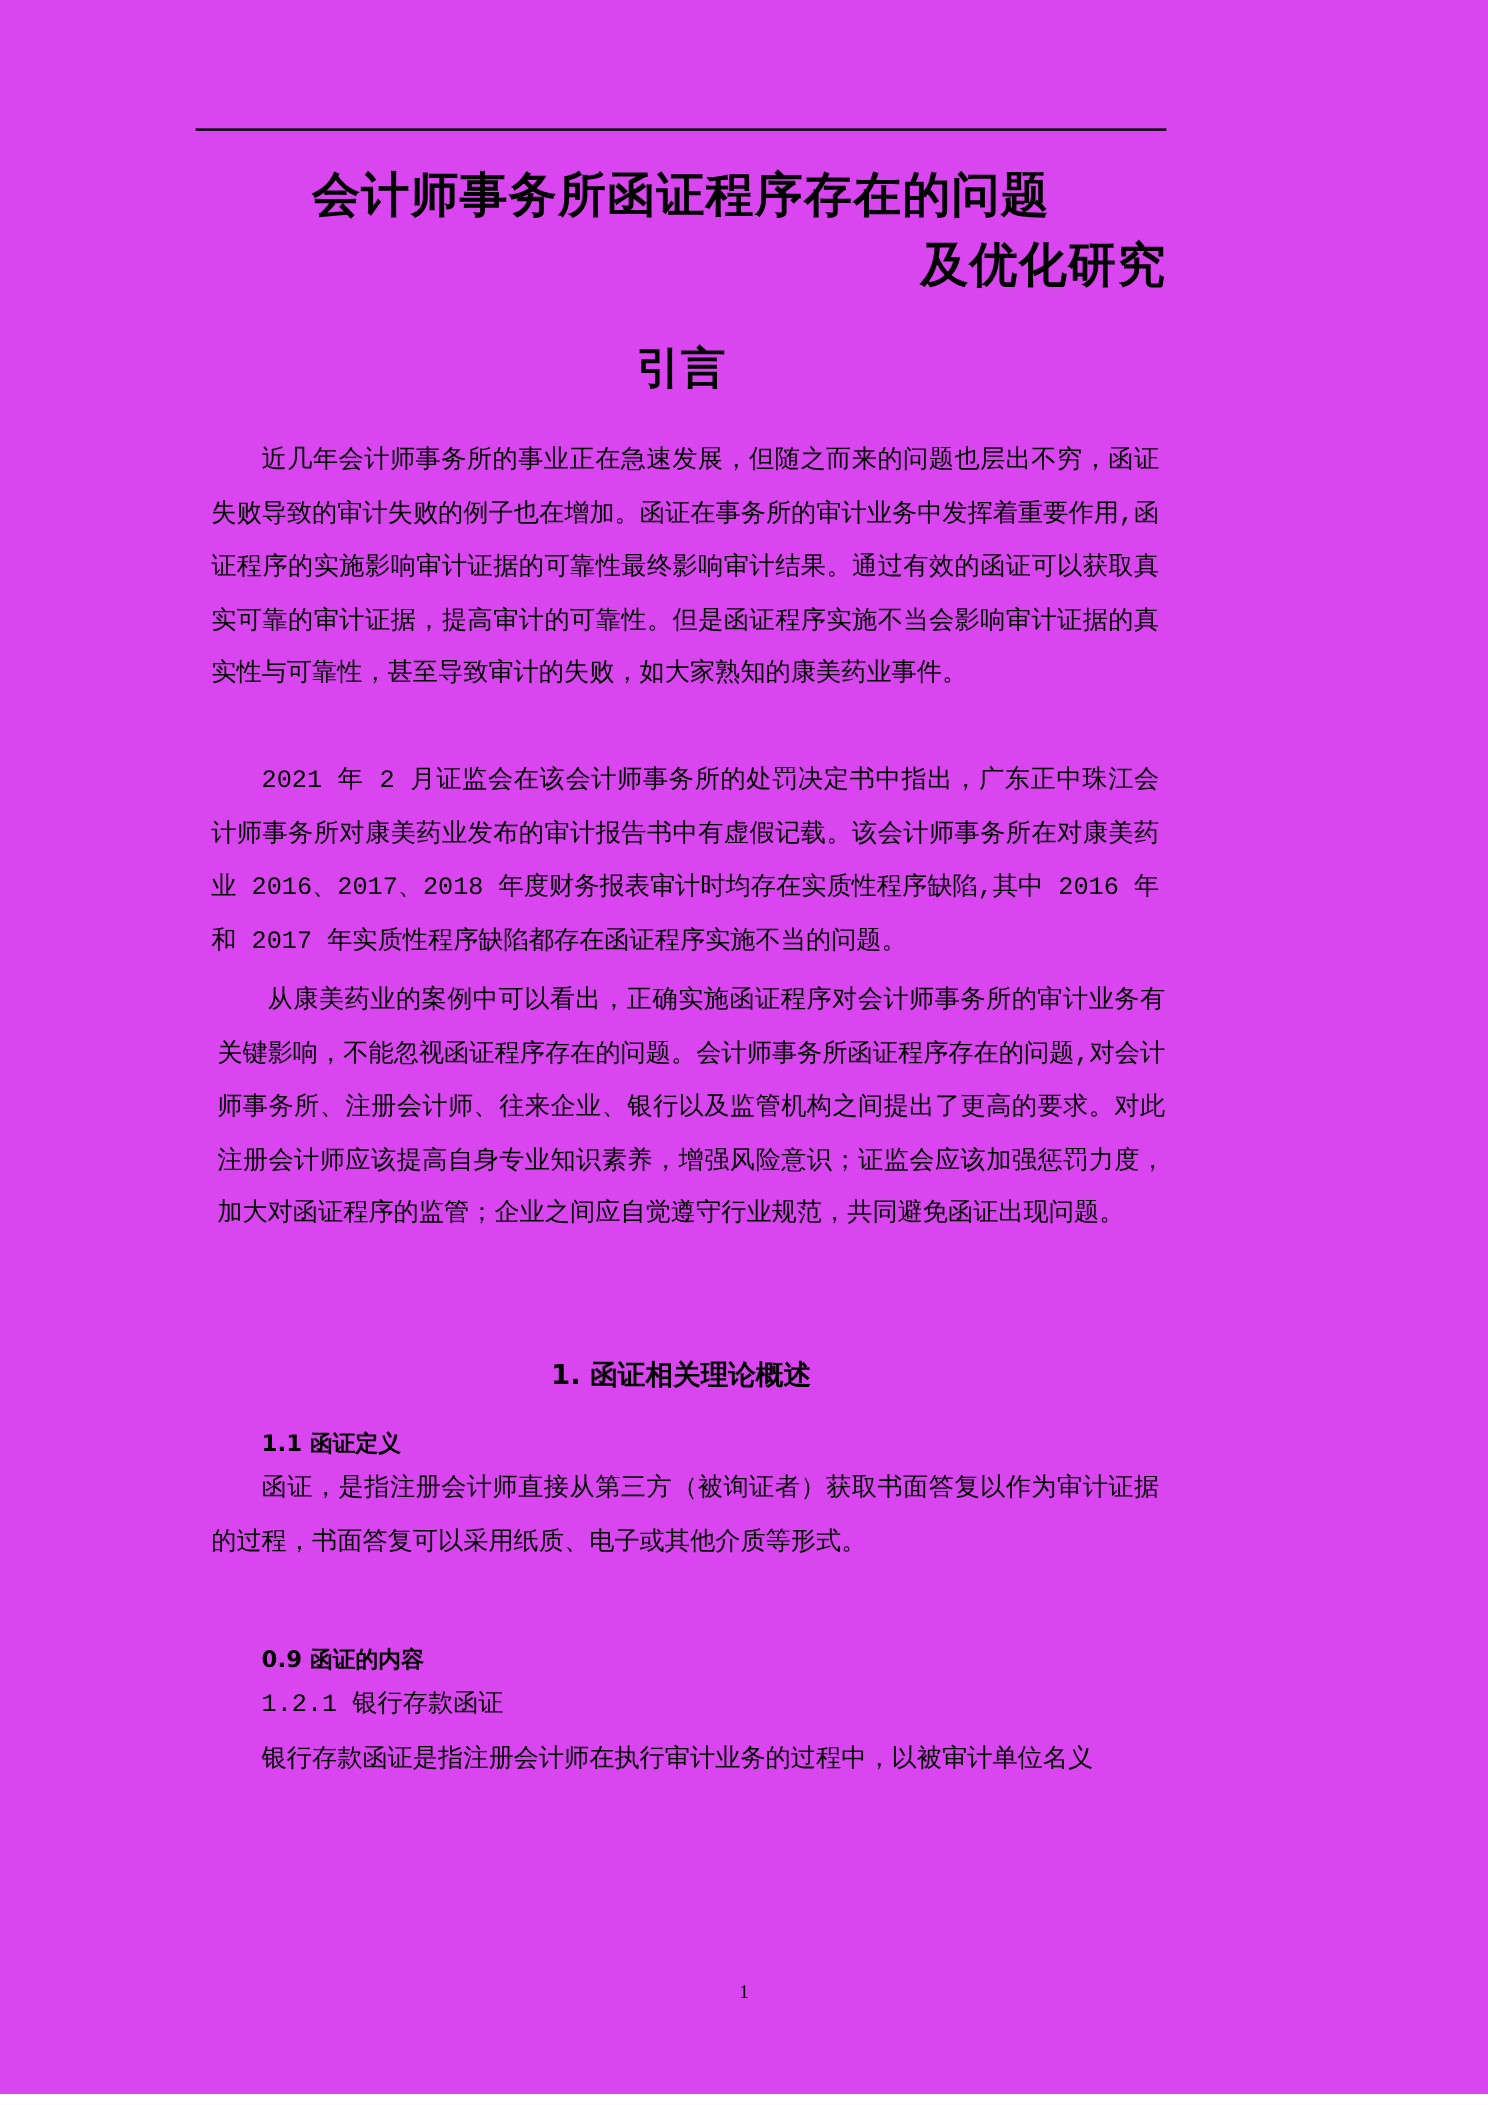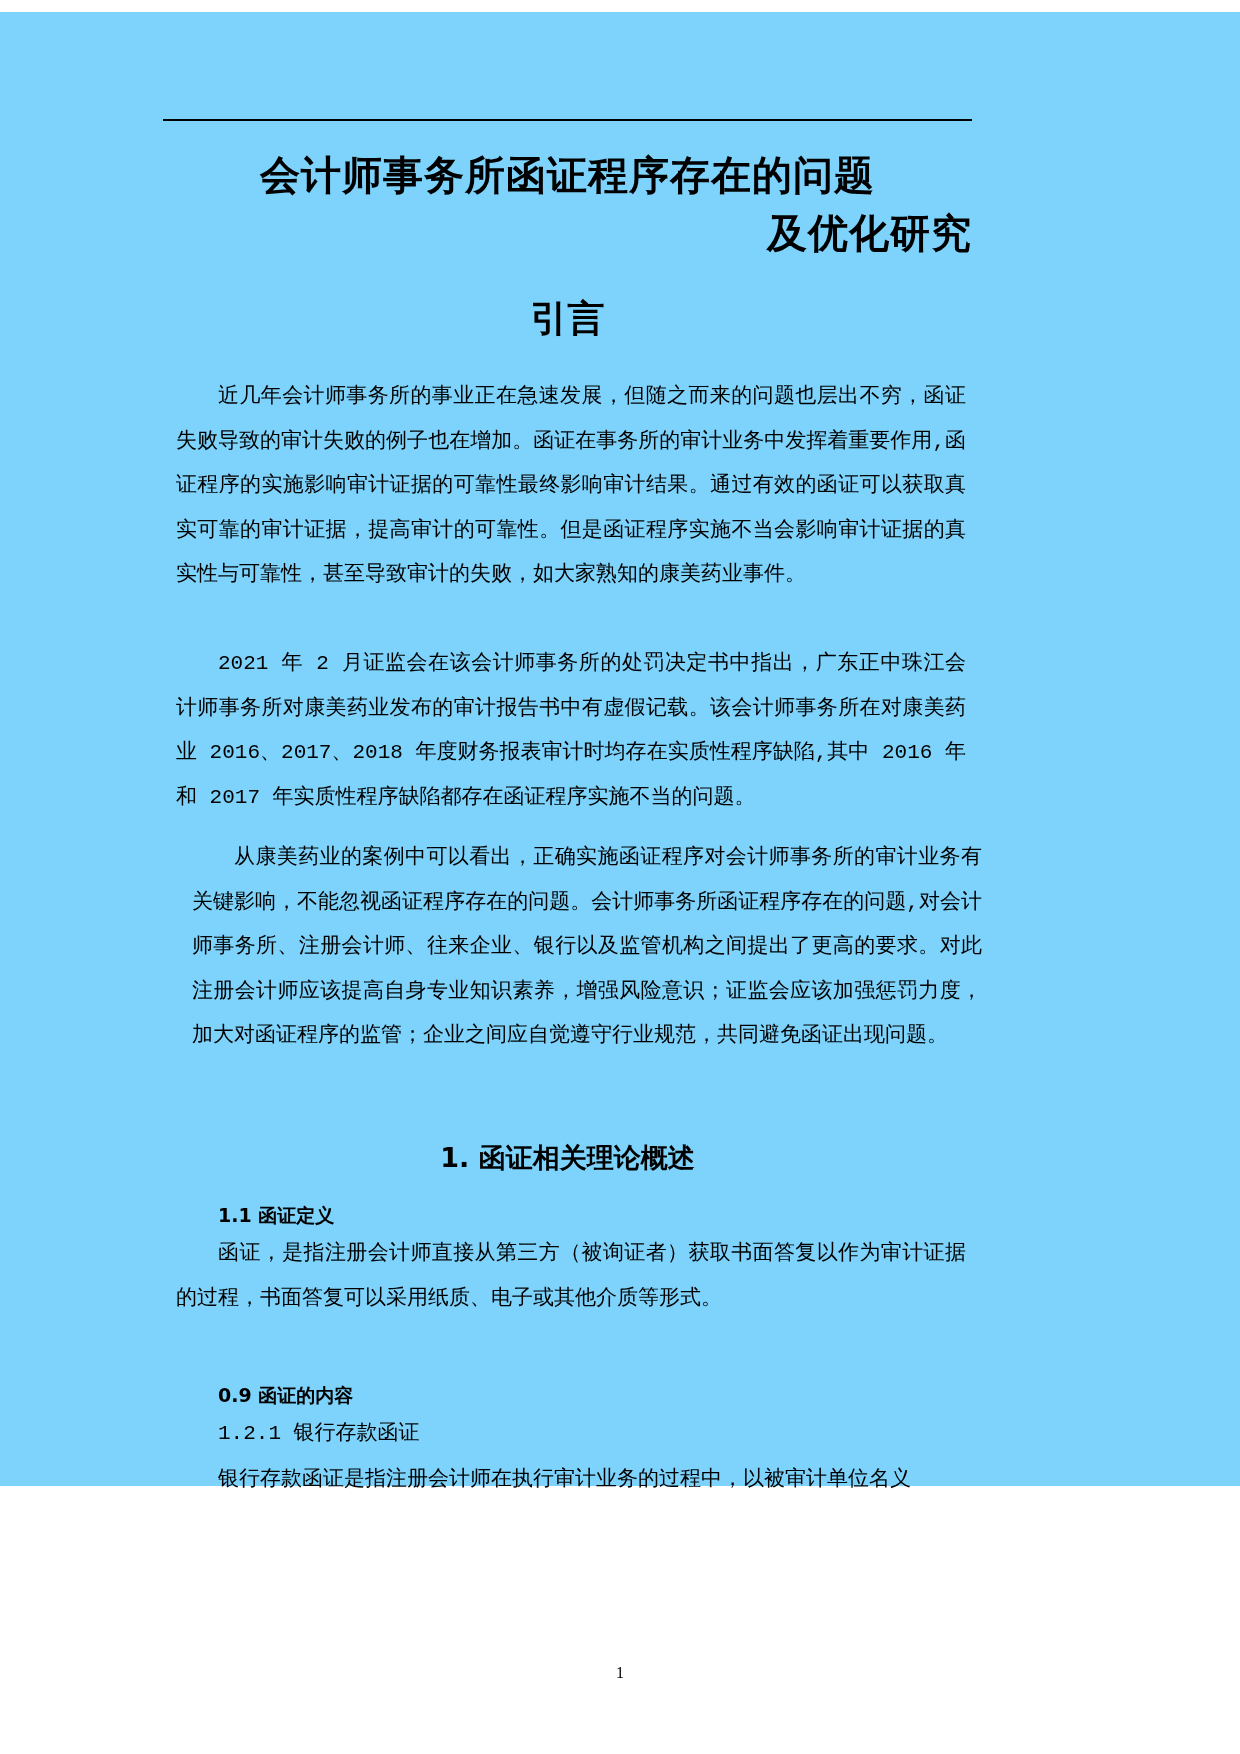--- a/index.html
+++ b/index.html
@@ -1,26 +1,26 @@
 <!DOCTYPE html>
 <html><head>
 <meta charset="utf-8">
 <style>
   html, body { margin: 0; padding: 0; background: #ffffff; }
   body { width: 1240px; height: 1754px; position: relative; overflow: hidden; color: #000; }
-  .page { position: absolute; left: 0; top: 12px; width: 1240px; height: 1474px; background: #7dd3fc; }
+  .page { position: absolute; left: 0; top: 0; width: 1240px; height: 1745px; background: #d946ef; }
   .rule { position: absolute; left: 163px; top: 107px; width: 809px; height: 2px; background: #000; }
   .title { position: absolute; left: 163px; width: 809px; text-align: center;
            font-family: "DejaVu Sans", sans-serif; font-weight: bold; font-size: 40px; line-height: 48px; letter-spacing: 1px; }
   .title.l1 { top: 139px; }
   .title.l2 { top: 197px; text-align: right; }
   .h-intro { position: absolute; left: 163px; width: 809px; top: 287px; text-align: center;
              font-family: "DejaVu Sans", sans-serif; font-weight: bold; font-size: 37px; line-height: 40px; }
   .h1 { position: absolute; left: 163px; width: 809px; top: 1126px; text-align: center;
-        font-family: "DejaVu Sans", sans-serif; font-weight: bold; font-size: 27px; line-height: 40px; }
+        font-family: "DejaVu Sans", sans-serif; font-weight: bold; font-size: 23px; line-height: 40px; }
   .body-text { position: absolute; left: 176px; width: 790px;
                font-family: Liberation Mono, monospace; font-size: 21px; line-height: 44.6px; text-align: justify;
                text-justify: inter-character; }
   .indent { text-indent: 42px; }
   .h2 { position: absolute; left: 218px; font-family: "DejaVu Sans", sans-serif; font-weight: bold; font-size: 19px; line-height: 30px; }
   .h2.a { top: 1188px; }
   .h2.b { top: 1368px; }
   .h3 { position: absolute; left: 218px; top: 1400px; font-family: Liberation Mono, monospace; font-size: 21px; line-height: 44px; }
   .p-bank { position: absolute; left: 218px; top: 1444px; width: 760px; white-space: nowrap;
             font-family: Liberation Sans, sans-serif; font-size: 21px; line-height: 44px; }
@@ -33,21 +33,21 @@
 <div class="page">
   <div class="rule"></div>
 
   <div class="title l1">会计师事务所函证程序存在的问题</div>
   <div class="title l2">及优化研究</div>
 
   <div class="h-intro">引言</div>
 
   <p class="body-text indent" style="top:363px;margin:0;">近几年会计师事务所的事业正在急速发展，但随之而来的问题也层出不穷，函证失败导致的审计失败的例子也在增加。函证在事务所的审计业务中发挥着重要作用,函证程序的实施影响审计证据的可靠性最终影响审计结果。通过有效的函证可以获取真实可靠的审计证据，提高审计的可靠性。但是函证程序实施不当会影响审计证据的真实性与可靠性，甚至导致审计的失败，如大家熟知的康美药业事件。</p>
   <p class="body-text indent" style="top:630px;margin:0;">2021 年 2 月证监会在该会计师事务所的处罚决定书中指出，广东正中珠江会计师事务所对康美药业发布的审计报告书中有虚假记载。该会计师事务所在对康美药业 2016、2017、2018 年度财务报表审计时均存在实质性程序缺陷,其中 2016 年和 2017 年实质性程序缺陷都存在函证程序实施不当的问题。</p>
-  <p class="body-text indent" style="top:808px;margin:16px;">从康美药业的案例中可以看出，正确实施函证程序对会计师事务所的审计业务有关键影响，不能忽视函证程序存在的问题。会计师事务所函证程序存在的问题,对会计师事务所、注册会计师、往来企业、银行以及监管机构之间提出了更高的要求。对此注册会计师应该提高自身专业知识素养，增强风险意识；证监会应该加强惩罚力度，加大对函证程序的监管；企业之间应自觉遵守行业规范，共同避免函证出现问题。</p>
+  <p class="body-text indent" style="top:808px;margin:5px;">从康美药业的案例中可以看出，正确实施函证程序对会计师事务所的审计业务有关键影响，不能忽视函证程序存在的问题。会计师事务所函证程序存在的问题,对会计师事务所、注册会计师、往来企业、银行以及监管机构之间提出了更高的要求。对此注册会计师应该提高自身专业知识素养，增强风险意识；证监会应该加强惩罚力度，加大对函证程序的监管；企业之间应自觉遵守行业规范，共同避免函证出现问题。</p>
 
   <div class="h1">1. 函证相关理论概述</div>
 
   <div class="h2 a">1.1  函证定义</div>
   <p class="body-text indent" style="top:1220px;margin:0;">函证，是指注册会计师直接从第三方（被询证者）获取书面答复以作为审计证据的过程，书面答复可以采用纸质、电子或其他介质等形式。</p>
 
   <div class="h2 b">0.9  函证的内容</div>
   <div class="h3">1.2.1 银行存款函证</div>
   <div class="p-bank">银行存款函证是指注册会计师在执行审计业务的过程中，以被审计单位名义</div>
 

